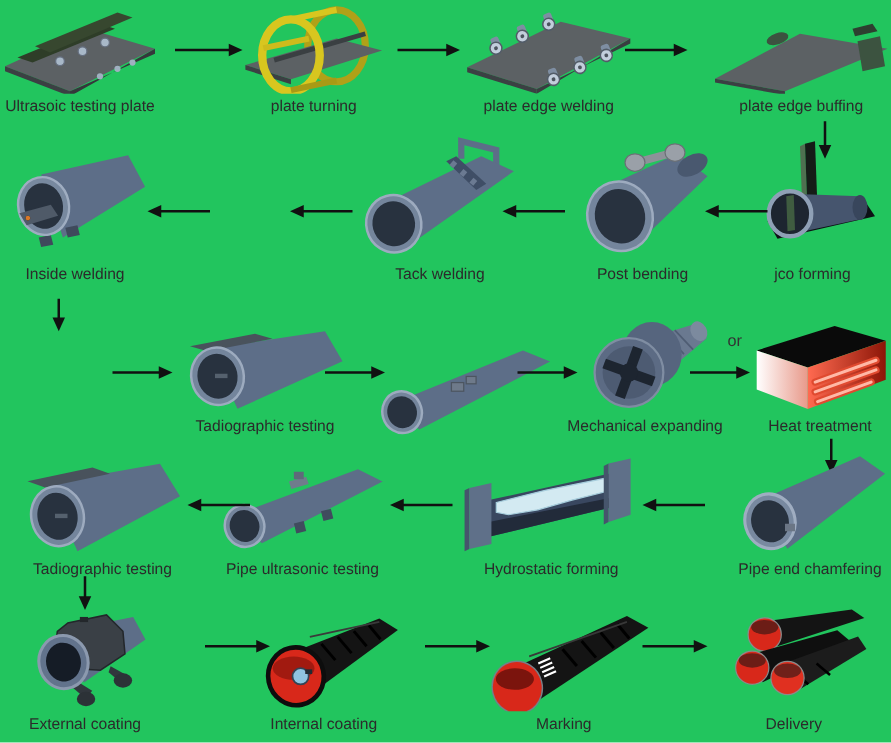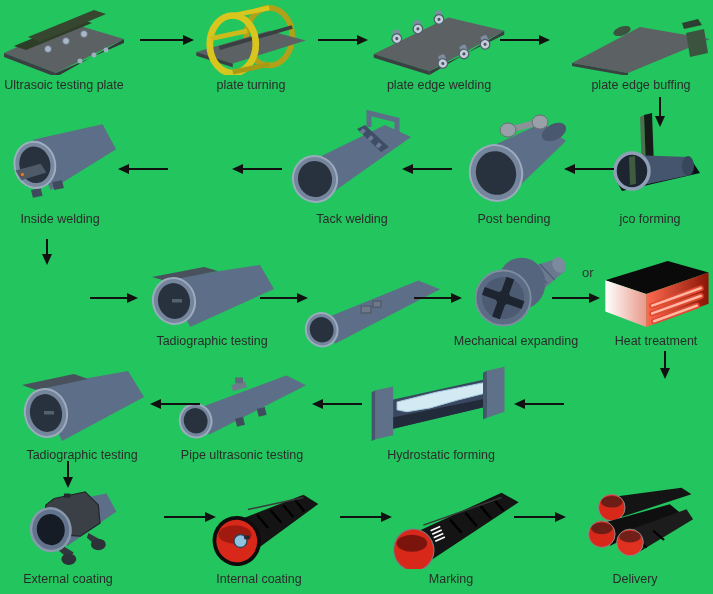--- a/index.html
+++ b/index.html
@@ -279,20 +279,29 @@
       <polygon points="24,58 124,38 124,46 24,70" fill="#222b3a"></polygon>
       <polygon points="30,42 70,32 120,22 120,33 92,40 64,48 40,52 30,50" fill="#d3eaf2" stroke="#a6cddc" stroke-width="1"></polygon>
       <polygon points="4,32 8,30 8,80 4,82" fill="#46556c"></polygon>
       <polygon points="8,30 26,26 26,76 8,80" fill="#5f7089"></polygon>
       <polygon points="118,12 122,10 122,58 118,60" fill="#46556c"></polygon>
       <polygon points="122,10 140,6 140,52 122,58" fill="#5f7089"></polygon>
     </svg>
     <span class="label">Hydrostatic forming</span>
   </div>
 
+  <div class="step" style="left:582px;top:356px;width:132px;height:106px">
+    <svg width="128" height="88" viewBox="0 0 128 88">
+      <polygon points="22,44 104,8 124,22 46,82" style="fill:var(--pipe)"></polygon>
+      <ellipse cx="32" cy="60" rx="20" ry="22" transform="rotate(-16 32 60)" fill="#7889a0" stroke="#9fadc1" stroke-width="2.5"></ellipse>
+      <ellipse cx="32" cy="60" rx="15" ry="17" transform="rotate(-16 32 60)" style="fill:var(--pipe-inner)"></ellipse>
+      <rect x="44" y="62" width="8" height="6" fill="#6b7685"></rect>
+    </svg>
+    <span class="label">Pipe end chamfering</span>
+  </div>
 
   <div class="ar left" style="left:160px;top:403px;width:40px"></div>
   <div class="ar left" style="left:322px;top:403px;width:40px"></div>
   <div class="ar left" style="left:524px;top:403px;width:40px"></div>
   <div class="var" style="left:67px;top:461px;height:17px"></div>
 
   <div class="step" style="left:4px;top:486px;width:128px;height:100px">
     <svg width="126" height="82" viewBox="0 0 126 100">
       <polygon points="40,22 110,8 122,30 62,72" style="fill:var(--pipe)"></polygon>
       <polygon points="88,56 102,64 98,72 86,62" fill="#31373d"></polygon>

